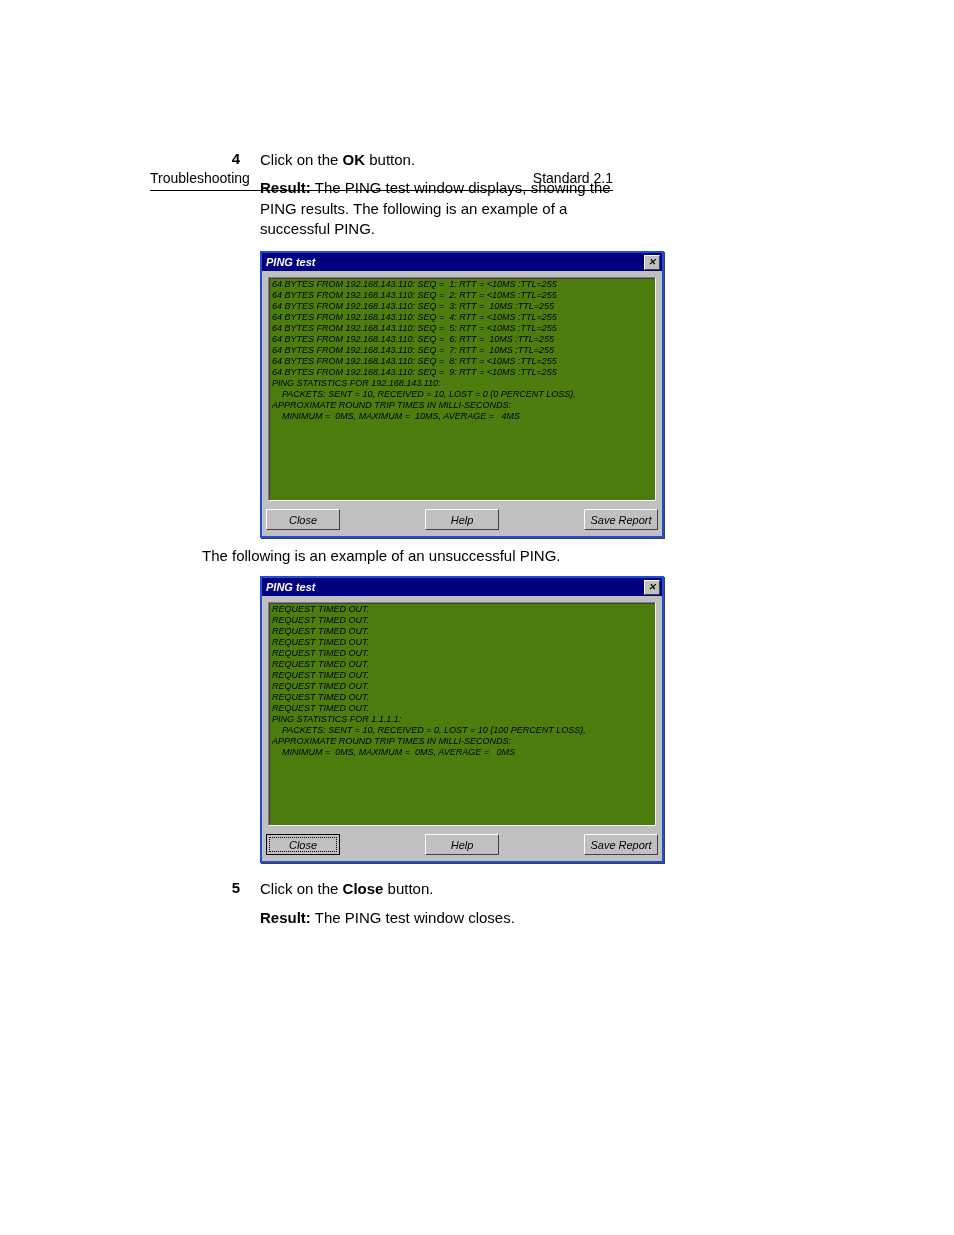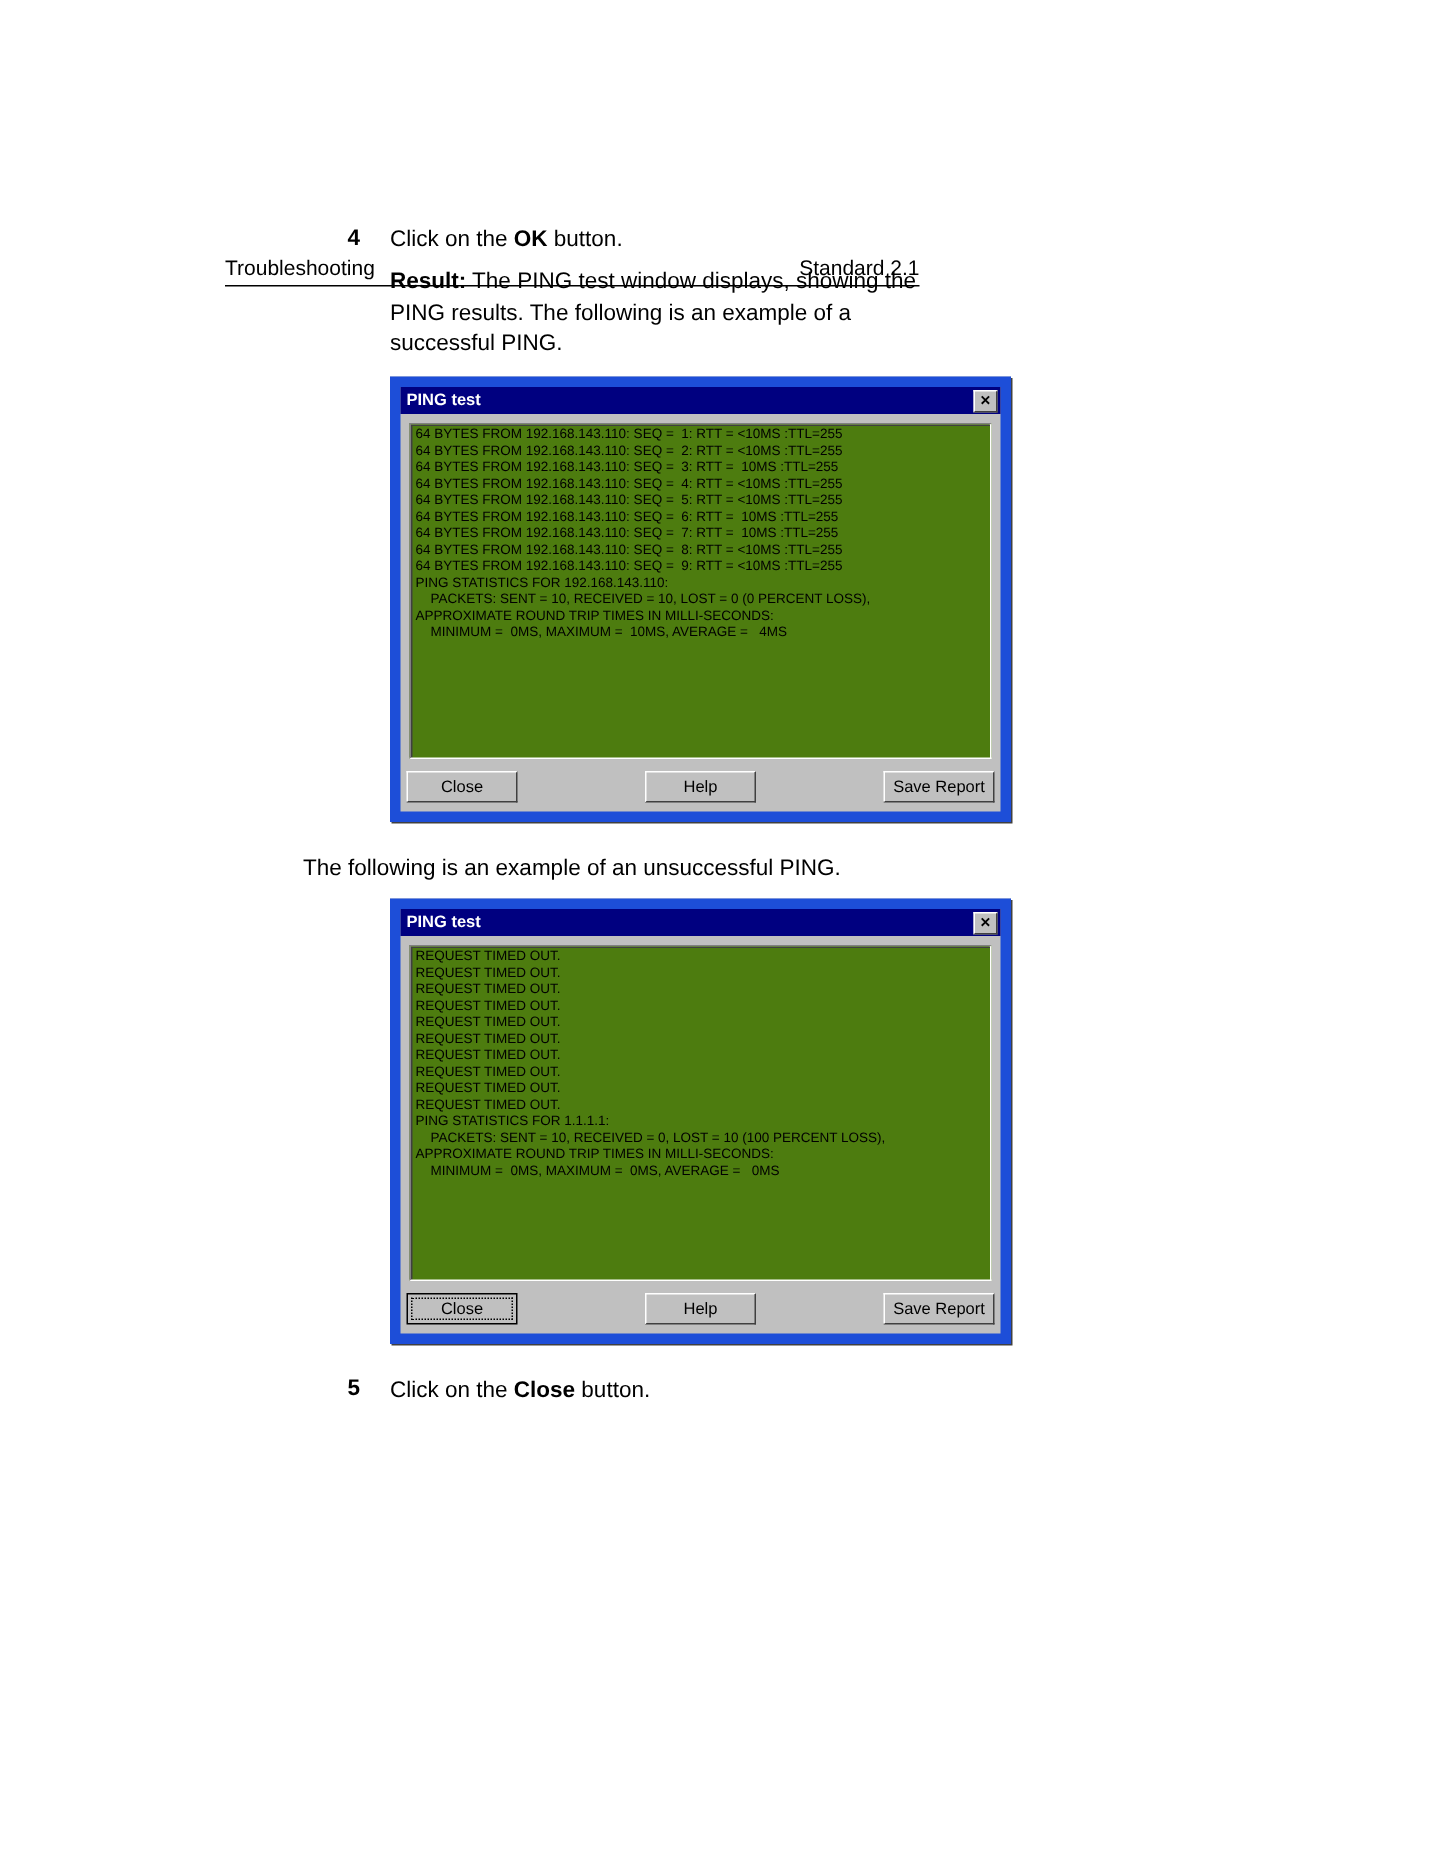--- a/index.html
+++ b/index.html
@@ -50,26 +50,27 @@
   .indent-body {
     margin-left: 52px;
     font-size: 15px;
     line-height: 1.35;
   }
   .indent-body p { margin: 0 0 10px 0; }
 
   
   .dlg {
     width: 400px;
-    margin: 4px 0 21px 110px;
+    margin: 4px 0 8px 110px;
     background: #c0c0c0;
-    border: 7px solid #1d4ed8;
+    border: 2px solid #1d4ed8;
     box-shadow: 1px 1px 0 #404040;
     font-family: "MS Sans Serif", Tahoma, Arial, sans-serif;
     font-size: 10px;
+    font-style: italic;
   }
   .dlg-title {
     background: #000080;
     color: #fff;
     display: flex;
     align-items: center;
     justify-content: space-between;
     padding: 1px 2px 1px 4px;
     font-weight: bold;
     font-size: 11px;
@@ -229,19 +230,22 @@
         <div class="dlg-btn">Save Report</div>
       </div>
     </div>
 
     <div class="step" style="margin-top:16px;">
       <div class="step-num">5</div>
       <div class="step-body">
         <p>
           <span>Click on the </span><b>Close</b><span> button.</span>
         </p>
+        <p>
+          <b>Result:</b><span> The PING test window closes.</span>
+        </p>
       </div>
     </div>
 
   </div>
 
 
 </div>
 
 </body></html>

